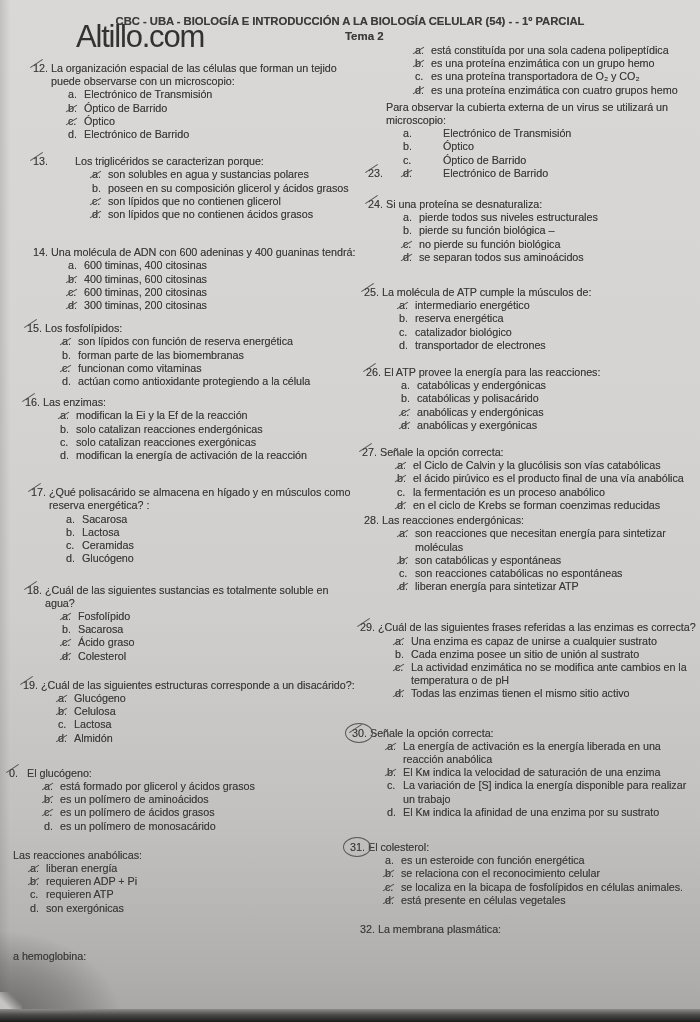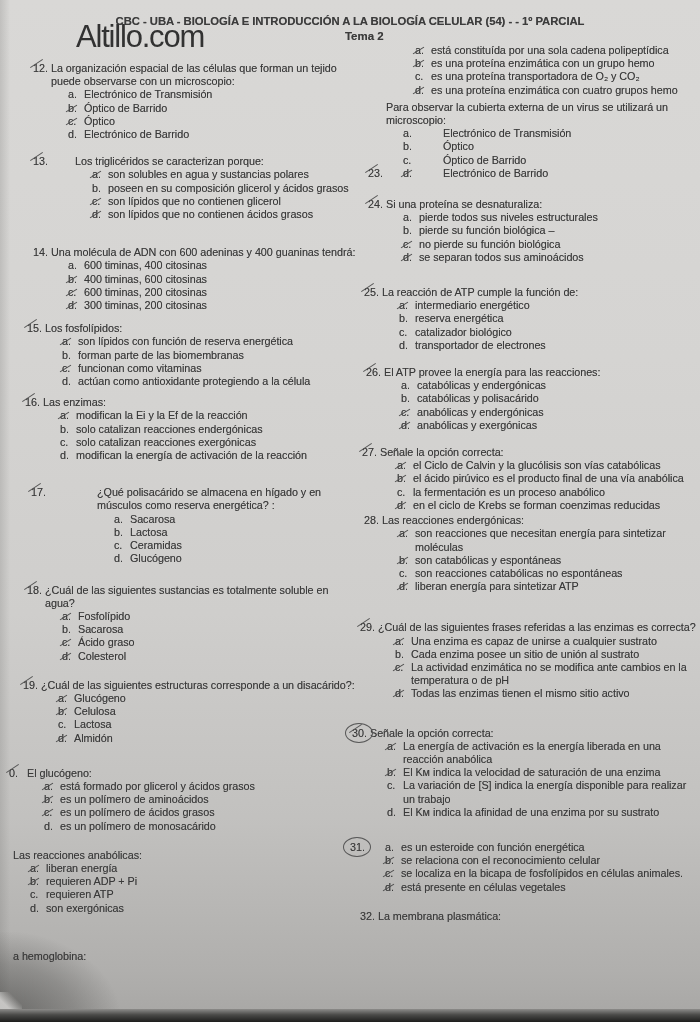--- a/index.html
+++ b/index.html
@@ -179,21 +179,21 @@
         <div class="opt">
           <span class="optk">c.</span>
           <span class="optt">solo catalizan reacciones exergónicas</span>
         </div>
         <div class="opt">
           <span class="optk">d.</span>
           <span class="optt">modifican la energía de activación de la reacción</span>
         </div>
       </div>
     </div>
-    <div class="q" style="margin-bottom: 18px; margin-left: -2px; gap: 48px;">
+    <div class="q" style="margin-bottom: 18px; margin-left: -2px;">
       <span class="qnum slash">17.</span>
       <div class="qbody">
         <div class="qtitle">¿Qué polisacárido se almacena en hígado y en músculos como reserva energética? :</div>
         <div class="opt">
           <span class="optk">a.</span>
           <span class="optt">Sacarosa</span>
         </div>
         <div class="opt">
           <span class="optk">b.</span>
           <span class="optt">Lactosa</span>
@@ -362,21 +362,21 @@
         </div>
         <div class="opt">
           <span class="optk struck">d.</span>
           <span class="optt">se separan todos sus aminoácidos</span>
         </div>
       </div>
     </div>
     <div class="q" style="margin-bottom: 14px; margin-left: -4px;">
       <span class="qnum slash">25.</span>
       <div class="qbody">
-        <div class="qtitle">La reacción de ATP cumple la función de:</div>
+        <div class="qtitle">La molécula de ATP cumple la músculos de:</div>
         <div class="opt">
           <span class="optk struck">a.</span>
           <span class="optt">intermediario energético</span>
         </div>
         <div class="opt">
           <span class="optk">b.</span>
           <span class="optt">reserva energética</span>
         </div>
         <div class="opt">
           <span class="optk">c.</span>
@@ -494,20 +494,21 @@
         </div>
         <div class="opt">
           <span class="optk">d.</span>
           <span class="optt">El  Kᴍ indica la afinidad de una enzima por su sustrato</span>
         </div>
       </div>
     </div>
     <div class="q" style="margin-bottom: 16px; margin-left: -18px;">
       <span class="qnum circle">31.</span>
       <div class="qbody">
+        <div class="qtitle">El colesterol:</div>
         <div class="opt">
           <span class="optk">a.</span>
           <span class="optt">es un esteroide con función energética</span>
         </div>
         <div class="opt">
           <span class="optk struck">b.</span>
           <span class="optt">se relaciona con el reconocimiento celular</span>
         </div>
         <div class="opt">
           <span class="optk struck">c.</span>

